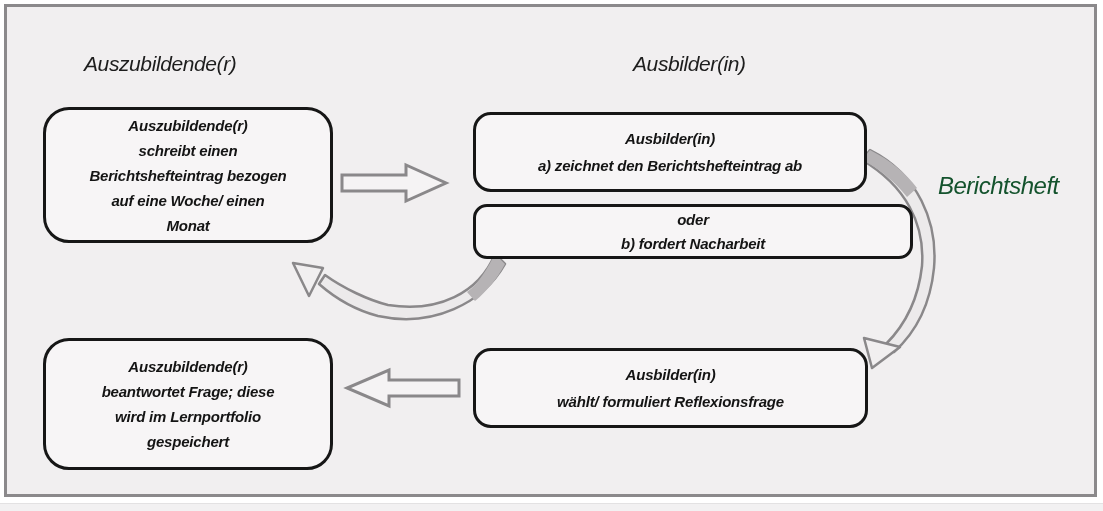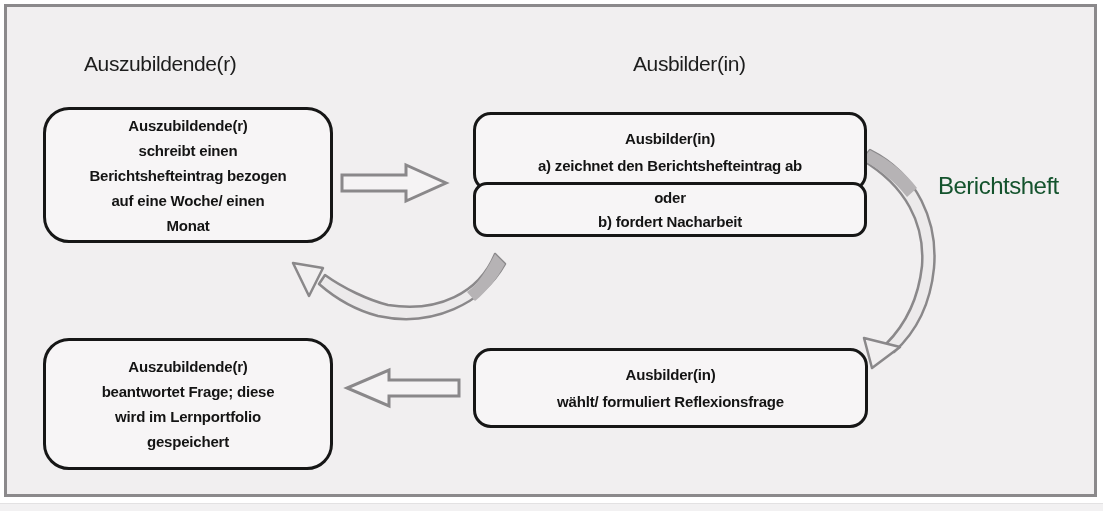--- a/index.html
+++ b/index.html
@@ -4,20 +4,21 @@
 <style>
   html, body { margin: 0; padding: 0; background: #ffffff; }
   #page {
     position: relative;
     width: 1103px;
     height: 511px;
     background: #ffffff;
     font-family: "Liberation Sans", sans-serif;
     color: #1c1c1c;
     overflow: hidden;
+    font-style: italic;
   }
   #frame {
     position: absolute;
     left: 4px; top: 4px;
     width: 1093px; height: 493px;
     box-sizing: border-box;
     border: 3px solid #8b898b;
     background: #f1eff0;
   }
   #bottom-strip {
@@ -76,21 +77,21 @@
 
   <div class="dbox r24" style="left:43px; top:107px; width:290px; height:136px;">Auszubildende(r)
 schreibt einen
 Berichtshefteintrag bezogen
 auf eine Woche/ einen
 Monat</div>
 
   <div class="dbox r18" style="left:473px; top:112px; width:394px; height:80px; line-height:27px;">Ausbilder(in)
 a) zeichnet den Berichtshefteintrag ab</div>
 
-  <div class="dbox r14" style="left:473px; top:182px; width:394px; height:55px; line-height:24px;">oder
+  <div class="dbox r14" style="left:473px; top:204px; width:440px; height:55px; line-height:24px;">oder
 b) fordert Nacharbeit</div>
 
   <div class="dbox r18" style="left:473px; top:348px; width:395px; height:80px; line-height:27px;">Ausbilder(in)
 wählt/ formuliert Reflexionsfrage</div>
 
   <div class="dbox r24" style="left:43px; top:338px; width:290px; height:132px;">Auszubildende(r)
 beantwortet Frage; diese
 wird im Lernportfolio
 gespeichert</div>
 

